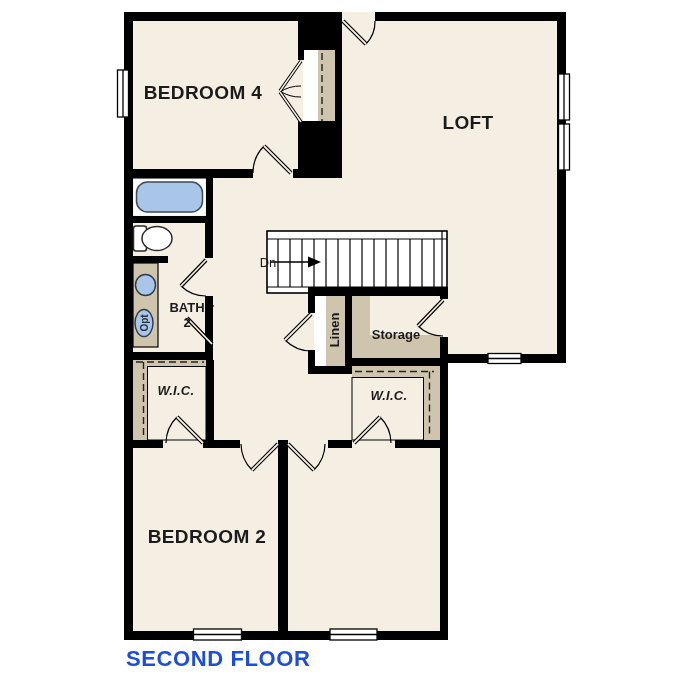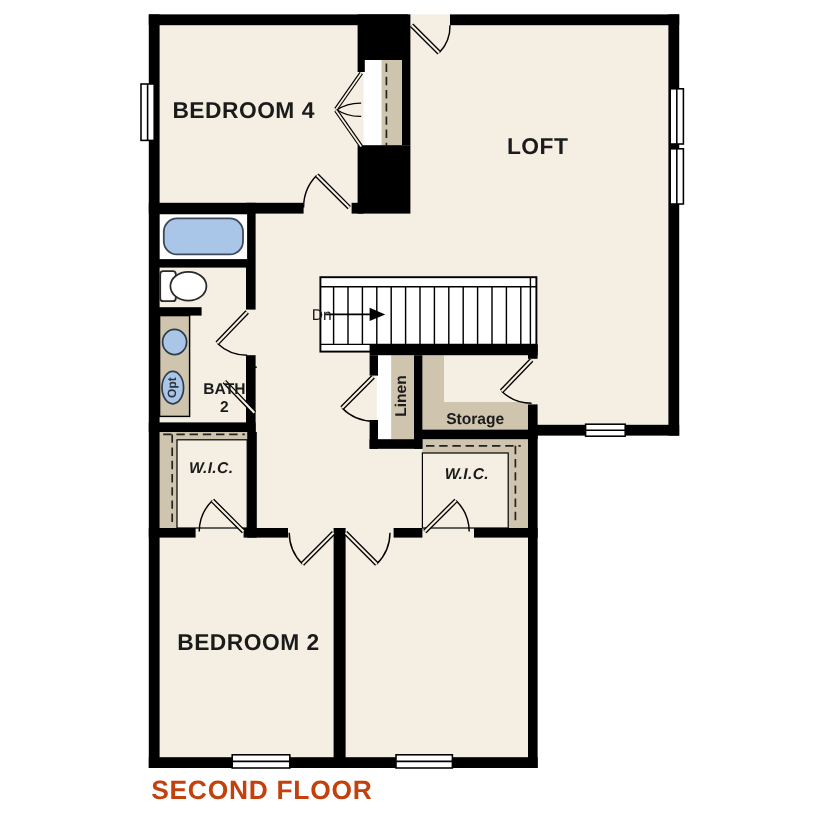--- a/index.html
+++ b/index.html
@@ -9,23 +9,23 @@
   html,body{margin:0;padding:0;}
   body{background:#fff;font-family:"Liberation Sans",sans-serif;}
   .canvas{position:relative;width:687px;height:687px;background:var(--background);overflow:hidden;}
   .plan-svg{position:absolute;left:0;top:0;}
   .lbl{position:absolute;color:var(--label);white-space:nowrap;transform:translate(-50%,-50%);
        font-family:"Liberation Sans",sans-serif;text-align:center;}
   .room{font-size:19px;font-weight:bold;letter-spacing:.4px;}
   .small{font-size:13px;font-weight:bold;letter-spacing:.3px;font-style:italic;}
   .reg{font-size:13px;font-weight:600;}
   .vert{transform:translate(-50%,-50%) rotate(-90deg);}
-  .bath{font-size:13px;font-weight:bold;line-height:1.15;margin-top:16px;}
+  .bath{font-size:13px;font-weight:bold;line-height:1.15;}
   .opt{font-size:10px;font-weight:bold;color:#2a3340;}
-  .title{position:absolute;font-size:22px;font-weight:bold;letter-spacing:.6px;color:#c2410c;}
+  .title{position:absolute;font-size:22px;font-weight:bold;letter-spacing:.6px;color:#1d4ed8;}
 </style>
 </head>
 <body>
 
 <div class="canvas">
 
   <svg class="plan-svg" width="687" height="687" viewBox="0 0 687 687">
 
     <g>
       <rect x="124" y="12" width="442" height="351" style="fill:var(--floor)"></rect>
@@ -212,26 +212,26 @@
       </g>
       <g>
         <line x1="205" y1="306" x2="214" y2="306" stroke="#000" stroke-width="1.2"></line>
         <line x1="187" y1="318" x2="212" y2="344" stroke="#000" stroke-width="4"></line>
         <line x1="187" y1="318" x2="212" y2="344" stroke="var(--floor)" stroke-width="1.8"></line>
       </g>
     </g>
   </svg>
 
   <div class="lbl room" style="left:203px;top:93px">BEDROOM 4</div>
-  <div class="lbl room" style="left:448px;top:123px">LOFT</div>
+  <div class="lbl room" style="left:468px;top:123px">LOFT</div>
   <div class="lbl bath" style="left:187px;top:316px">
     <div>BATH</div>
     <div>2</div>
   </div>
   <div class="lbl small" style="left:176px;top:390px">W.I.C.</div>
   <div class="lbl small" style="left:389px;top:395px">W.I.C.</div>
   <div class="lbl reg vert" style="left:334px;top:330px">Linen</div>
-  <div class="lbl reg" style="left:396px;top:349px">Storage</div>
+  <div class="lbl reg" style="left:396px;top:334px">Storage</div>
   <div class="lbl reg" style="left:268px;top:262px;font-weight:400">Dn</div>
   <div class="lbl opt vert" style="left:144px;top:323px">Opt</div>
   <div class="lbl room" style="left:207px;top:537px">BEDROOM 2</div>
   <div class="title" style="left:126px;top:646px">SECOND FLOOR</div>
 </div>
 
 </body></html>

